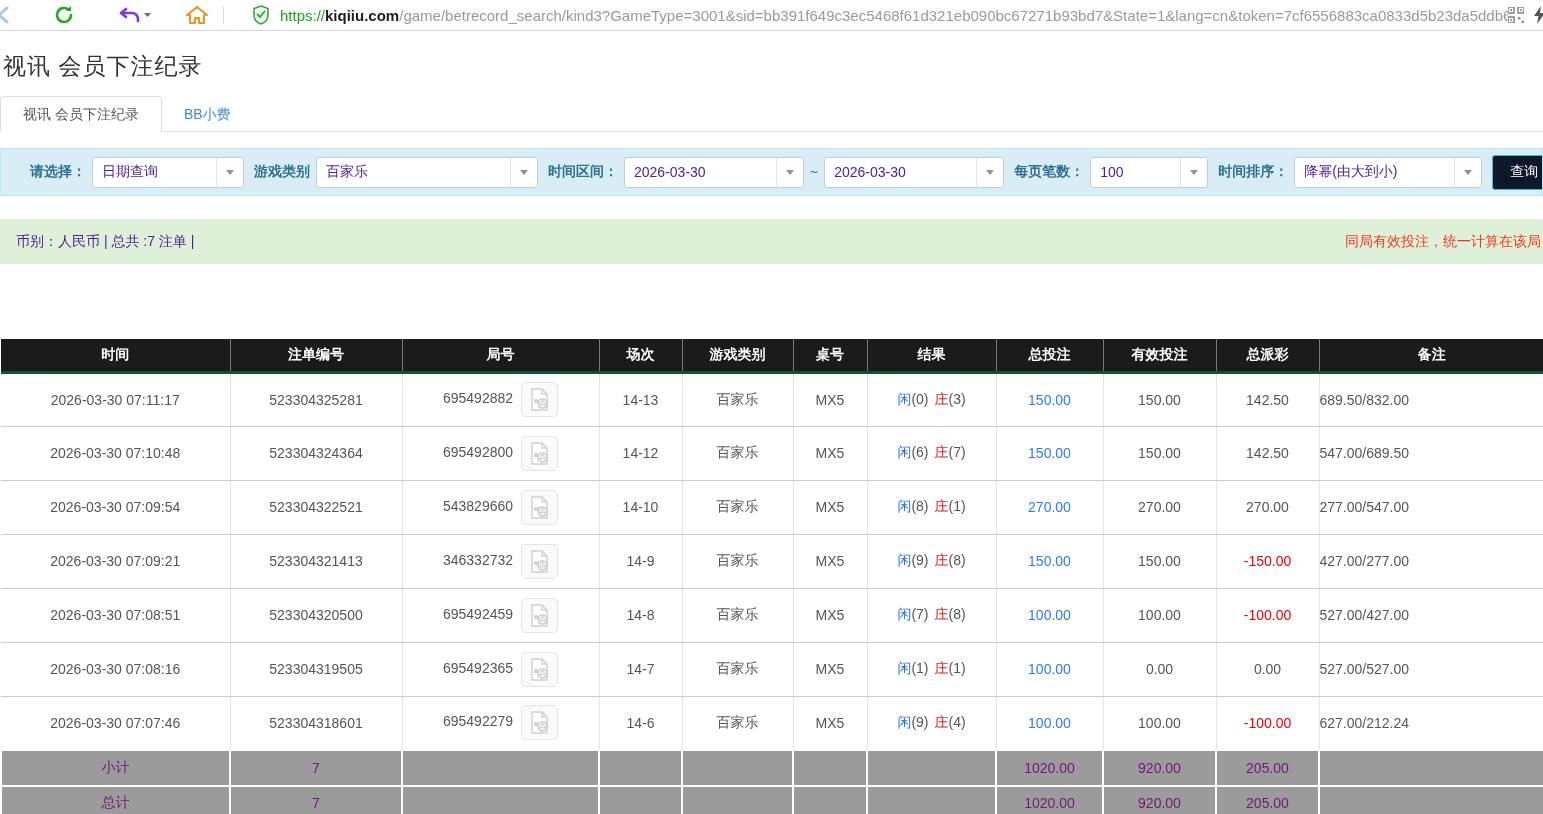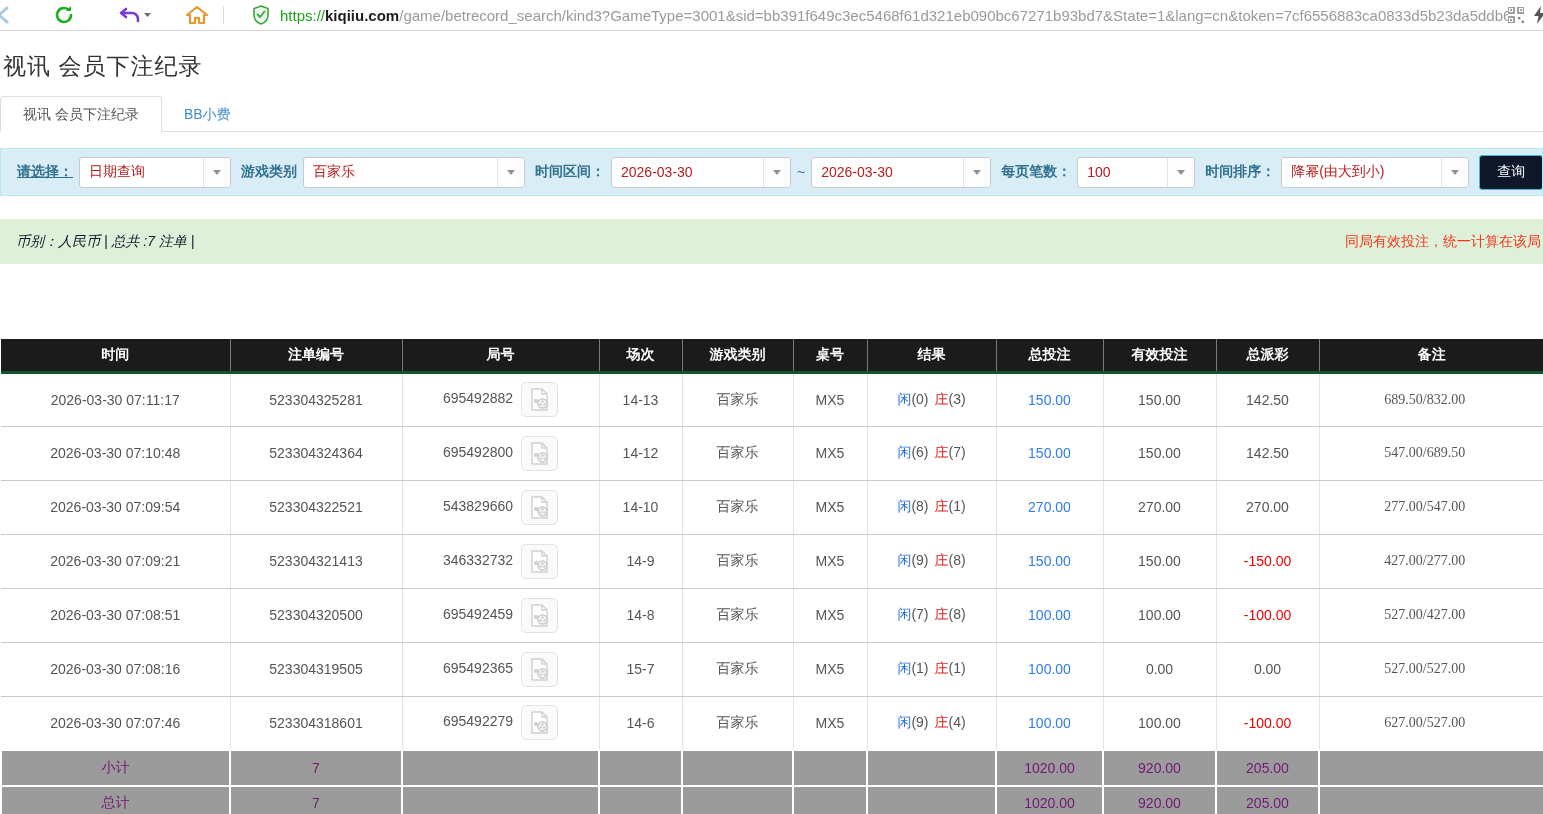--- a/index.html
+++ b/index.html
@@ -25,45 +25,45 @@
   .tab.active { color:#555; background:#fff; border:1px solid #ddd; border-bottom:1px solid #fff;
                 border-radius:4px 4px 0 0; margin-bottom:-1px; }
   .tab.inactive { color:#428bca; }
 
   
   .filter-bar { margin-top:16px; background:#d9edf7; border:1px solid #bce8f1; height:48px;
                 display:flex; align-items:center; padding-left:16px; white-space:nowrap; overflow:hidden; }
   .f-label { color:#31708f; font-weight:bold; font-size:14px; margin:0 6px 0 10px; flex:0 0 auto; }
   .combo { display:flex; height:31px; background:#fff; border:1px solid #c3ccd2; border-radius:3px;
            align-items:center; justify-content:space-between; flex:0 0 auto; }
-  .combo-text { padding:0 9px; font-size:14px; color:#b91c1c; overflow:hidden; }
+  .combo-text { padding:0 9px; font-size:14px; color:#4c1d95; overflow:hidden; }
   .combo-btn { width:27px; align-self:stretch; border-left:1px solid #dfe4e8; display:flex;
                align-items:center; justify-content:center; background:#fdfdfd; border-radius:0 3px 3px 0; }
   .caret { width:0; height:0; border-left:4px solid transparent; border-right:4px solid transparent;
            border-top:5px solid #8b9399; }
   .tilde { color:#31708f; font-size:14px; margin:0 6px; }
   .search-btn { background:#0f172a; border:1px solid #46b8da; color:#fff; font-size:14px;
                 height:35px; min-width:64px; border-radius:3px; margin-left:10px; flex:0 0 auto; }
 
   
   .info-bar { margin-top:23px; background:#dff0d8; height:45px; display:flex; align-items:center;
               justify-content:space-between; font-size:14px; padding:0 2px 0 16px; }
-  .info-left { color:#0f172a;font-style:italic; }
+  .info-left { color:#4c1d95; }
   .info-right { color:#f4371c; }
 
   
   table.bet-table { margin-top:75px; width:1543px; border-collapse:collapse; table-layout:fixed;
                     font-size:14px; color:#555; }
   th { background:#1b1b1b; color:#fff; height:33px; font-weight:bold; font-size:14px;
        border-right:1px solid #787878; border-bottom:3px solid #14532d; }
   th:last-child { border-right:none; }
   td { height:54px; text-align:center; background:#fff; border-right:1px solid #e4e4e4;
        border-bottom:1px solid #cacaca; overflow:hidden; }
   td:last-child { border-right:none; }
-  td.remark { text-align:center; padding-right:14px;font-family:Liberation Serif, serif; }
+  td.remark { text-align:left; padding-right:14px; }
   td.amt-blue { color:#2e7bee; }
   td.payout.neg { color:#f00000; }
   .res-p { color:#2e6fe0; }
   .res-b { color:#e02020; }
   .res-n { color:#555; }
   .res-gap { display:inline-block; width:6px; }
   .video-btn { width:37px; height:35px; border:1px solid #e3e3e3; border-radius:5px; background:#fafafa;
                display:inline-flex; align-items:center; justify-content:center; vertical-align:middle;
                margin-left:8px; }
   tr.sum td { background:#9b9b9b; color:#701a75; border:2px solid #fff; height:36px; font-size:14px; }
@@ -130,21 +130,21 @@
 </div>
 
 <h1 class="page-title">视讯 会员下注纪录</h1>
 
 <div class="tabs">
   <div class="tab active">视讯 会员下注纪录</div>
   <div class="tab inactive">BB小费</div>
 </div>
 
 <div class="filter-bar">
-  <span class="f-label" style="margin-left:0;text-decoration:underline;">请选择：</span>
+  <span class="f-label" style="margin-left:13px;">请选择：</span>
   <div class="combo" style="width:152px;">
     <span class="combo-text">日期查询</span>
     <span class="combo-btn">
         <span class="caret"></span>
       </span>
   </div>
 
   <span class="f-label">游戏类别</span>
   <div class="combo" style="width:222px;">
     <span class="combo-text">百家乐</span>
@@ -372,21 +372,21 @@
               <path d="M3 1 h10 l5 5 v16 H3 z" fill="#fff" stroke="#cfcfcf" stroke-width="1.4"></path>
               <path d="M13 1 v5 h5" fill="none" stroke="#cfcfcf" stroke-width="1.4"></path>
               <rect x="5" y="11" width="4" height="4" rx="1" fill="#d4d4d4"></rect>
               <circle cx="13.5" cy="15.5" r="4.6" fill="#f1f1f1" stroke="#c2c2c2" stroke-width="1.2"></circle>
               <circle cx="13.5" cy="13.6" r="1" fill="#c2c2c2"></circle>
               <circle cx="11.7" cy="16.6" r="1" fill="#c2c2c2"></circle>
               <circle cx="15.3" cy="16.6" r="1" fill="#c2c2c2"></circle>
             </svg>
           </span>
     </td>
-    <td>15-7</td>
+    <td>14-7</td>
     <td>百家乐</td>
     <td>MX5</td>
     <td>
       <span class="res-p">闲</span><span class="res-n">(1)</span><span class="res-gap"></span><span class="res-b">庄</span><span class="res-n">(1)</span>
     </td>
     <td class="amt-blue">100.00</td>
     <td>0.00</td>
     <td class="payout">0.00</td>
     <td class="remark">527.00/527.00</td>
   </tr>
@@ -409,21 +409,21 @@
     </td>
     <td>14-6</td>
     <td>百家乐</td>
     <td>MX5</td>
     <td>
       <span class="res-p">闲</span><span class="res-n">(9)</span><span class="res-gap"></span><span class="res-b">庄</span><span class="res-n">(4)</span>
     </td>
     <td class="amt-blue">100.00</td>
     <td>100.00</td>
     <td class="payout neg">-100.00</td>
-    <td class="remark">627.00/527.00</td>
+    <td class="remark">627.00/212.24</td>
   </tr>
 </tbody>
   <tbody>
     <tr class="sum">
       <td>小计</td>
       <td>7</td>
       <td></td>
         <td></td>
         <td></td>
       <td></td>

